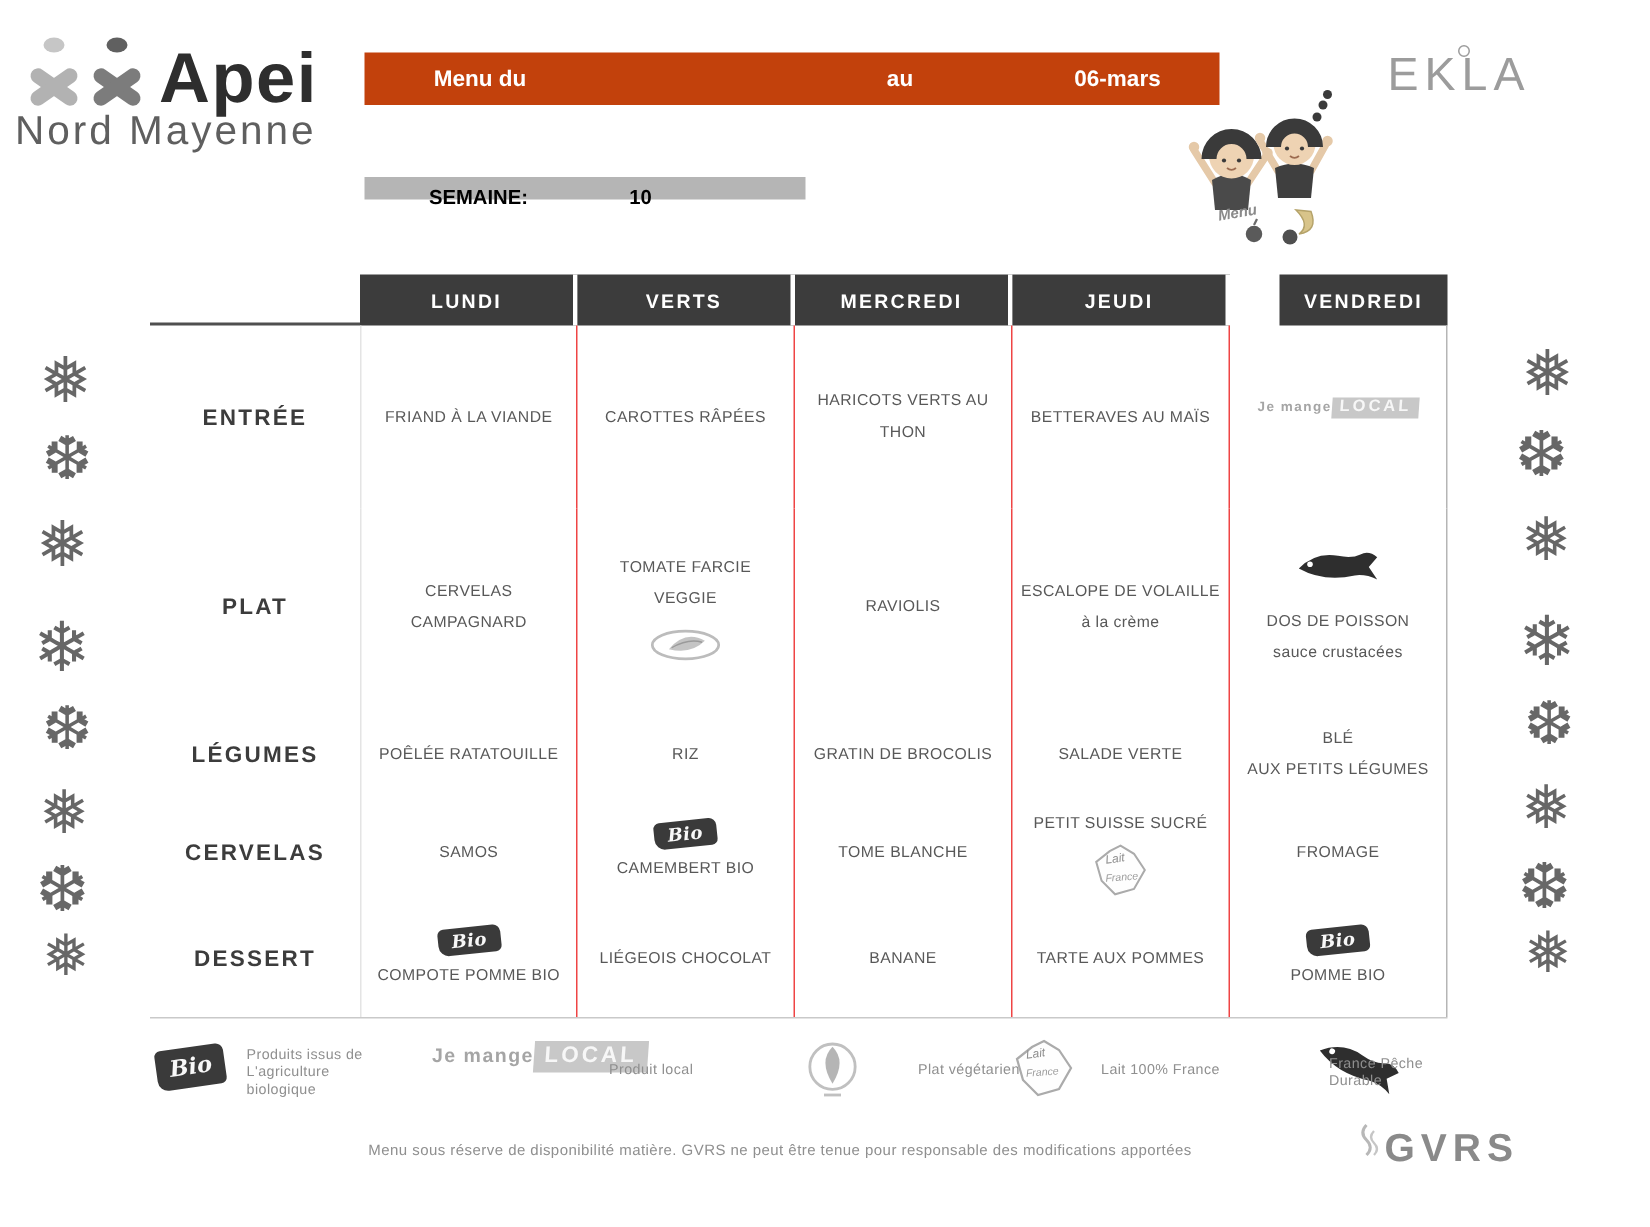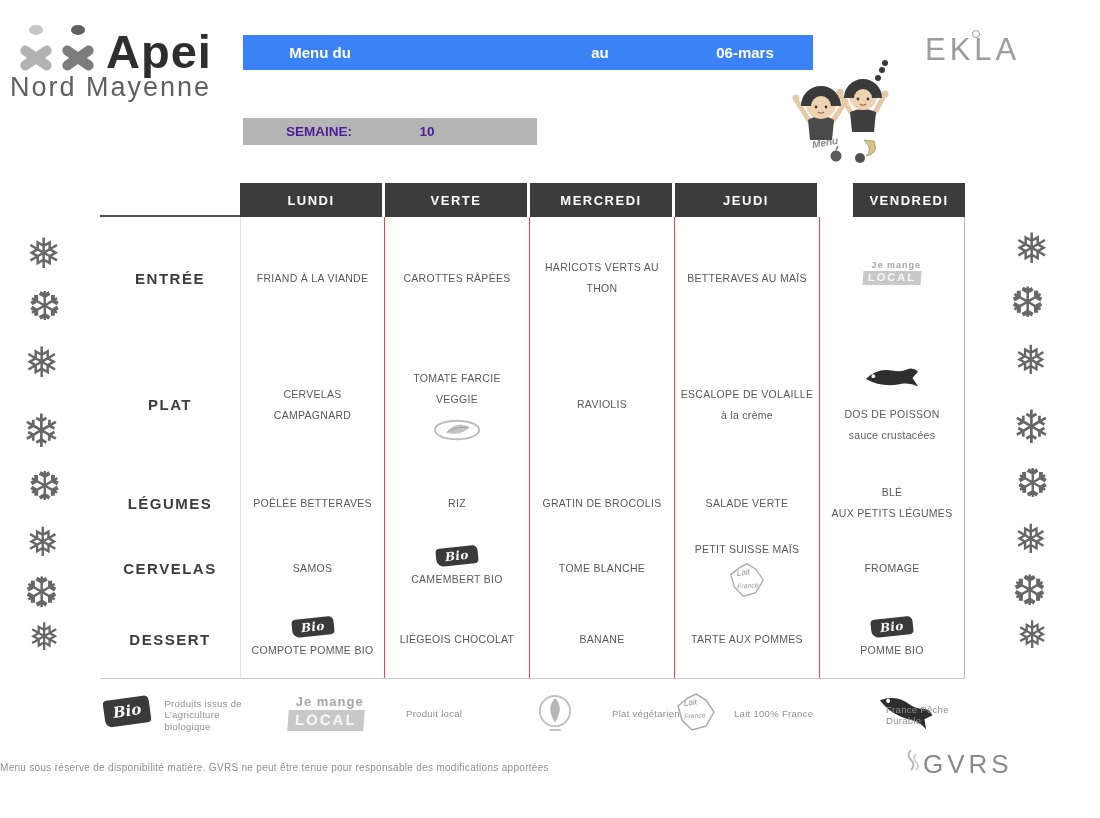--- a/index.html
+++ b/index.html
@@ -4,29 +4,29 @@
 <style>
   html,body{margin:0;padding:0;background:#fff;}
   .page{position:relative;width:1100px;height:818px;background:#fff;overflow:hidden;
         font-family:"Liberation Sans",sans-serif;}
 
   
   .apei-figures{position:absolute;left:14px;top:22px;}
   .apei-name{position:absolute;left:106px;top:24px;font-size:47px;font-weight:600;color:#2e2e2e;letter-spacing:1px;}
   .apei-sub{position:absolute;left:10px;top:72px;font-size:27px;color:#5f5f5f;letter-spacing:2px;}
 
-  .menu-bar{position:absolute;left:243px;top:35px;width:570px;height:35px;background:#3b82f6;color:#fff;
+  .menu-bar{position:absolute;left:243px;top:35px;width:570px;height:35px;background:#c2410c;color:#fff;
             font-weight:bold;font-size:15px;}
   .menu-bar span{position:absolute;top:9px;transform:translateX(-50%);white-space:nowrap;}
   .mb1{left:77px;} .mb2{left:212px;margin-top:40px;} .mb3{left:357px;} .mb4{left:502px;}
 
   .ekla{position:absolute;left:925px;top:32px;font-size:31px;color:#9c9c9c;letter-spacing:4px;}
   .ekla-dot{position:absolute;left:47px;top:-2px;width:6px;height:6px;border:1.5px solid #9c9c9c;border-radius:50%;}
 
-  .week-bar{position:absolute;left:243px;top:118px;width:294px;height:27px;background:#b5b5b5;color:#4c1d95;
+  .week-bar{position:absolute;left:243px;top:118px;width:294px;height:15px;background:#b5b5b5;color:#000000;
             font-weight:bold;font-size:13.5px;}
   .week-bar span{position:absolute;top:6px;transform:translateX(-50%);white-space:nowrap;}
   .wb1{left:76px;} .wb2{left:184px;}
 
   .mascot{position:absolute;left:788px;top:60px;}
   .mascot-menu{position:absolute;left:812px;top:137px;font-size:10px;font-weight:bold;font-style:italic;
                color:#8a8a8a;transform:rotate(-10deg);}
 
   
   .menu-table{position:absolute;left:100px;top:183px;display:grid;
@@ -43,21 +43,21 @@
         font-size:10.5px;color:#585858;letter-spacing:.3px;line-height:2.0;padding:2px 5px;
         border-right:1px solid #ef4444;white-space:pre-line;overflow:visible;}
   .cell.first{border-left:1px solid #e4e4e4;}
   .cell.edge{border-right:1px solid #b5b5b5;}
 
   
   .bio{background:#3a3a3a;color:#f8f8f8;font-size:12px;font-weight:bold;font-style:italic;line-height:1.5;
        padding:0 9px;border-radius:4px 5px 4px 7px;transform:rotate(-6deg);display:inline-block;
        font-family:"DejaVu Serif",serif;white-space:nowrap;}
   .bio.above{margin-bottom:4px;}
-  .local{display:flex;flex-direction:column;align-items:flex-end;line-height:1.25;}
+  .local{display:flex;flex-direction:row;align-items:center;line-height:1.25;}
   .local .lt{color:#a5a5a5;font-weight:bold;font-size:9px;letter-spacing:1px;white-space:nowrap;}
   .local .lb{background:#c8c8c8;color:#f7f7f7;font-weight:bold;font-size:11px;letter-spacing:2px;
              padding:0 5px;transform:skew(-4deg);white-space:nowrap;}
   .local.above{margin-bottom:12px;}
   .fishpic{margin-bottom:12px;line-height:0;}
   .veggiepic{margin-top:8px;line-height:0;}
   .lait{position:relative;width:36px;height:36px;flex:0 0 auto;}
   .lait svg{position:absolute;left:0;top:0;}
   .lait .t1{position:absolute;left:8px;top:7px;font-size:8px;line-height:1;color:#8f8f8f;font-style:italic;
             transform:rotate(-8deg);letter-spacing:0;}
@@ -73,24 +73,24 @@
   .legend .item{position:absolute;display:flex;align-items:flex-start;}
   .legend .lbl{font-size:9.5px;color:#8f8f8f;letter-spacing:.3px;white-space:pre-line;line-height:1.2;}
   .lg-bio{left:4px;top:8px;} .lg-bio .bio{font-size:15px;padding:2px 9px;margin-right:14px;transform:rotate(-8deg);}
   .lg-local{left:188px;top:4px;} .lg-local .lt{font-size:13px;} .lg-local .lb{font-size:15px;padding:1px 7px;}
   .lg-local-lbl{left:306px;top:18px;}
   .lg-veg{left:438px;top:2px;} .lg-veg-lbl{left:512px;top:18px;}
   .lg-lait{left:576px;top:2px;} .lg-lait .lait{width:40px;height:40px;} .lg-lait-lbl{left:634px;top:18px;}
   .lg-fish{left:776px;top:6px;transform:rotate(24deg);line-height:0;} .lg-fish-lbl{left:786px;top:14px;}
 
   
-  .disclaimer{position:absolute;left:0;right:60px;top:762px;font-size:10px;color:#8f8f8f;
+  .disclaimer{position:absolute;left:0;right:60px;top:762px;text-align:center;font-size:10px;color:#8f8f8f;
               letter-spacing:.3px;}
   .gvrs{position:absolute;left:903px;top:748px;display:flex;align-items:flex-end;}
-  .gvrs-text{font-size:26px;font-weight:normal;color:#8a8a8a;letter-spacing:4px;margin-left:4px;}
+  .gvrs-text{font-size:26px;font-weight:bold;color:#8a8a8a;letter-spacing:4px;margin-left:4px;}
 </style>
 </head>
 <body>
 
 <div class="page">
 
   <div class="apei-figures">
     <svg width="92" height="58" viewBox="0 0 92 58">
       <g fill="#b2b2b2">
         <ellipse cx="22" cy="8" rx="7" ry="5" fill="#c6c6c6"></ellipse>
@@ -172,21 +172,21 @@
   <span class="flake" style="left:1012px;top:404px;font-size:46px;">❄</span>
   <span class="flake" style="left:1016px;top:463px;font-size:40px;">❆</span>
   <span class="flake" style="left:1014px;top:519px;font-size:40px;">❅</span>
   <span class="flake" style="left:1012px;top:570px;font-size:42px;">❆</span>
   <span class="flake" style="left:1016px;top:616px;font-size:38px;">❅</span>
 
   <div class="menu-table">
 
     <div class="label-h"></div>
     <div class="day-h">LUNDI</div>
-    <div class="day-h">VERTE</div>
+    <div class="day-h">VERTS</div>
     <div class="day-h">MERCREDI</div>
     <div class="day-h">JEUDI</div>
     <div class="day-h last">VENDREDI</div>
 
     <div class="row-label">ENTRÉE</div>
     <div class="cell first"><span>FRIAND À LA VIANDE</span></div>
     <div class="cell"><span>CAROTTES RÂPÉES</span></div>
     <div class="cell"><span>HARICOTS VERTS AU THON</span></div>
     <div class="cell"><span>BETTERAVES AU MAÏS</span></div>
     <div class="cell edge">
@@ -218,36 +218,36 @@
         <svg width="56" height="28" viewBox="0 0 60 30">
           <path d="M2 16 Q14 4 30 7 Q40 9 46 6 Q52 3 58 8 L52 15 L58 24 Q50 20 42 21 Q20 26 2 16 Z" fill="#2e2e2e"></path>
           <circle cx="10" cy="13" r="2" fill="#fff"></circle>
         </svg>
       </span>
       <span>DOS DE POISSON
 sauce crustacées</span>
     </div>
 
     <div class="row-label">LÉGUMES</div>
-    <div class="cell first"><span>POÊLÉE BETTERAVES</span></div>
+    <div class="cell first"><span>POÊLÉE RATATOUILLE</span></div>
     <div class="cell"><span>RIZ</span></div>
     <div class="cell"><span>GRATIN DE BROCOLIS</span></div>
     <div class="cell"><span>SALADE VERTE</span></div>
     <div class="cell edge"><span>BLÉ
 AUX PETITS LÉGUMES</span></div>
 
     <div class="row-label">CERVELAS</div>
     <div class="cell first"><span>SAMOS</span></div>
     <div class="cell">
       <span class="bio above">Bio</span>
       <span>CAMEMBERT BIO</span>
     </div>
     <div class="cell"><span>TOME BLANCHE</span></div>
     <div class="cell">
-      <span>PETIT SUISSE MAÏS</span>
+      <span>PETIT SUISSE SUCRÉ</span>
       <span class="lait incell">
         <svg width="36" height="36" viewBox="0 0 40 40">
           <path d="M20 2 L30 8 L38 20 L30 34 L16 38 L6 28 L2 14 L12 6 Z" fill="#fefefe" stroke="#ababab" stroke-width="1.5"></path>
         </svg>
         <span class="t1">Lait</span>
         <span class="t2">France</span>
       </span>
     </div>
     <div class="cell edge"><span>FROMAGE</span></div>
 

